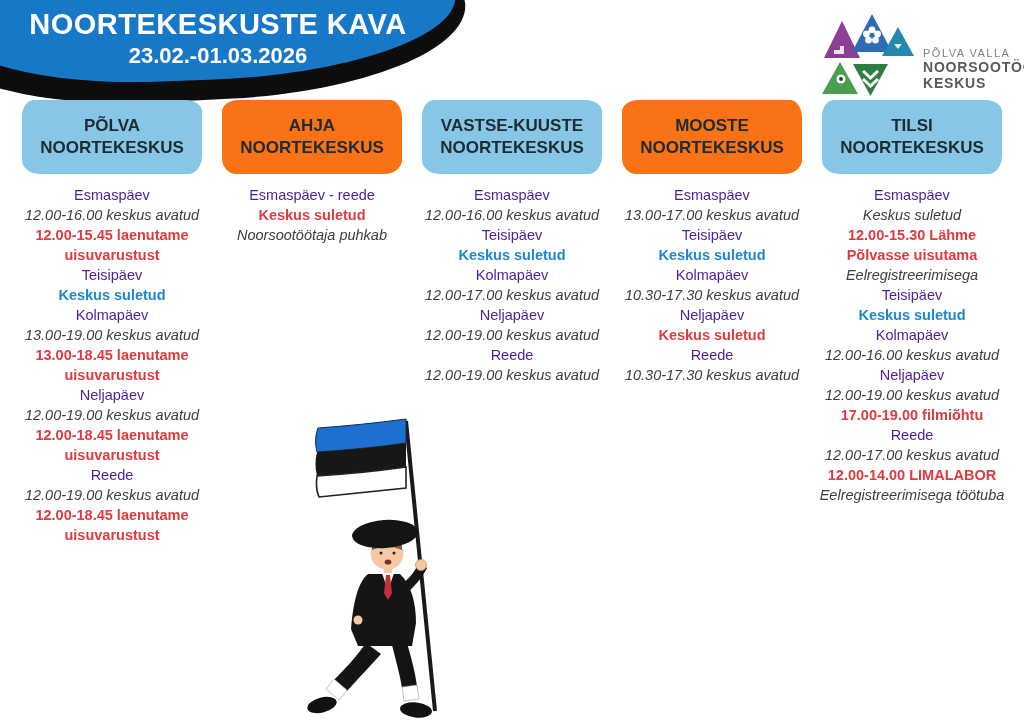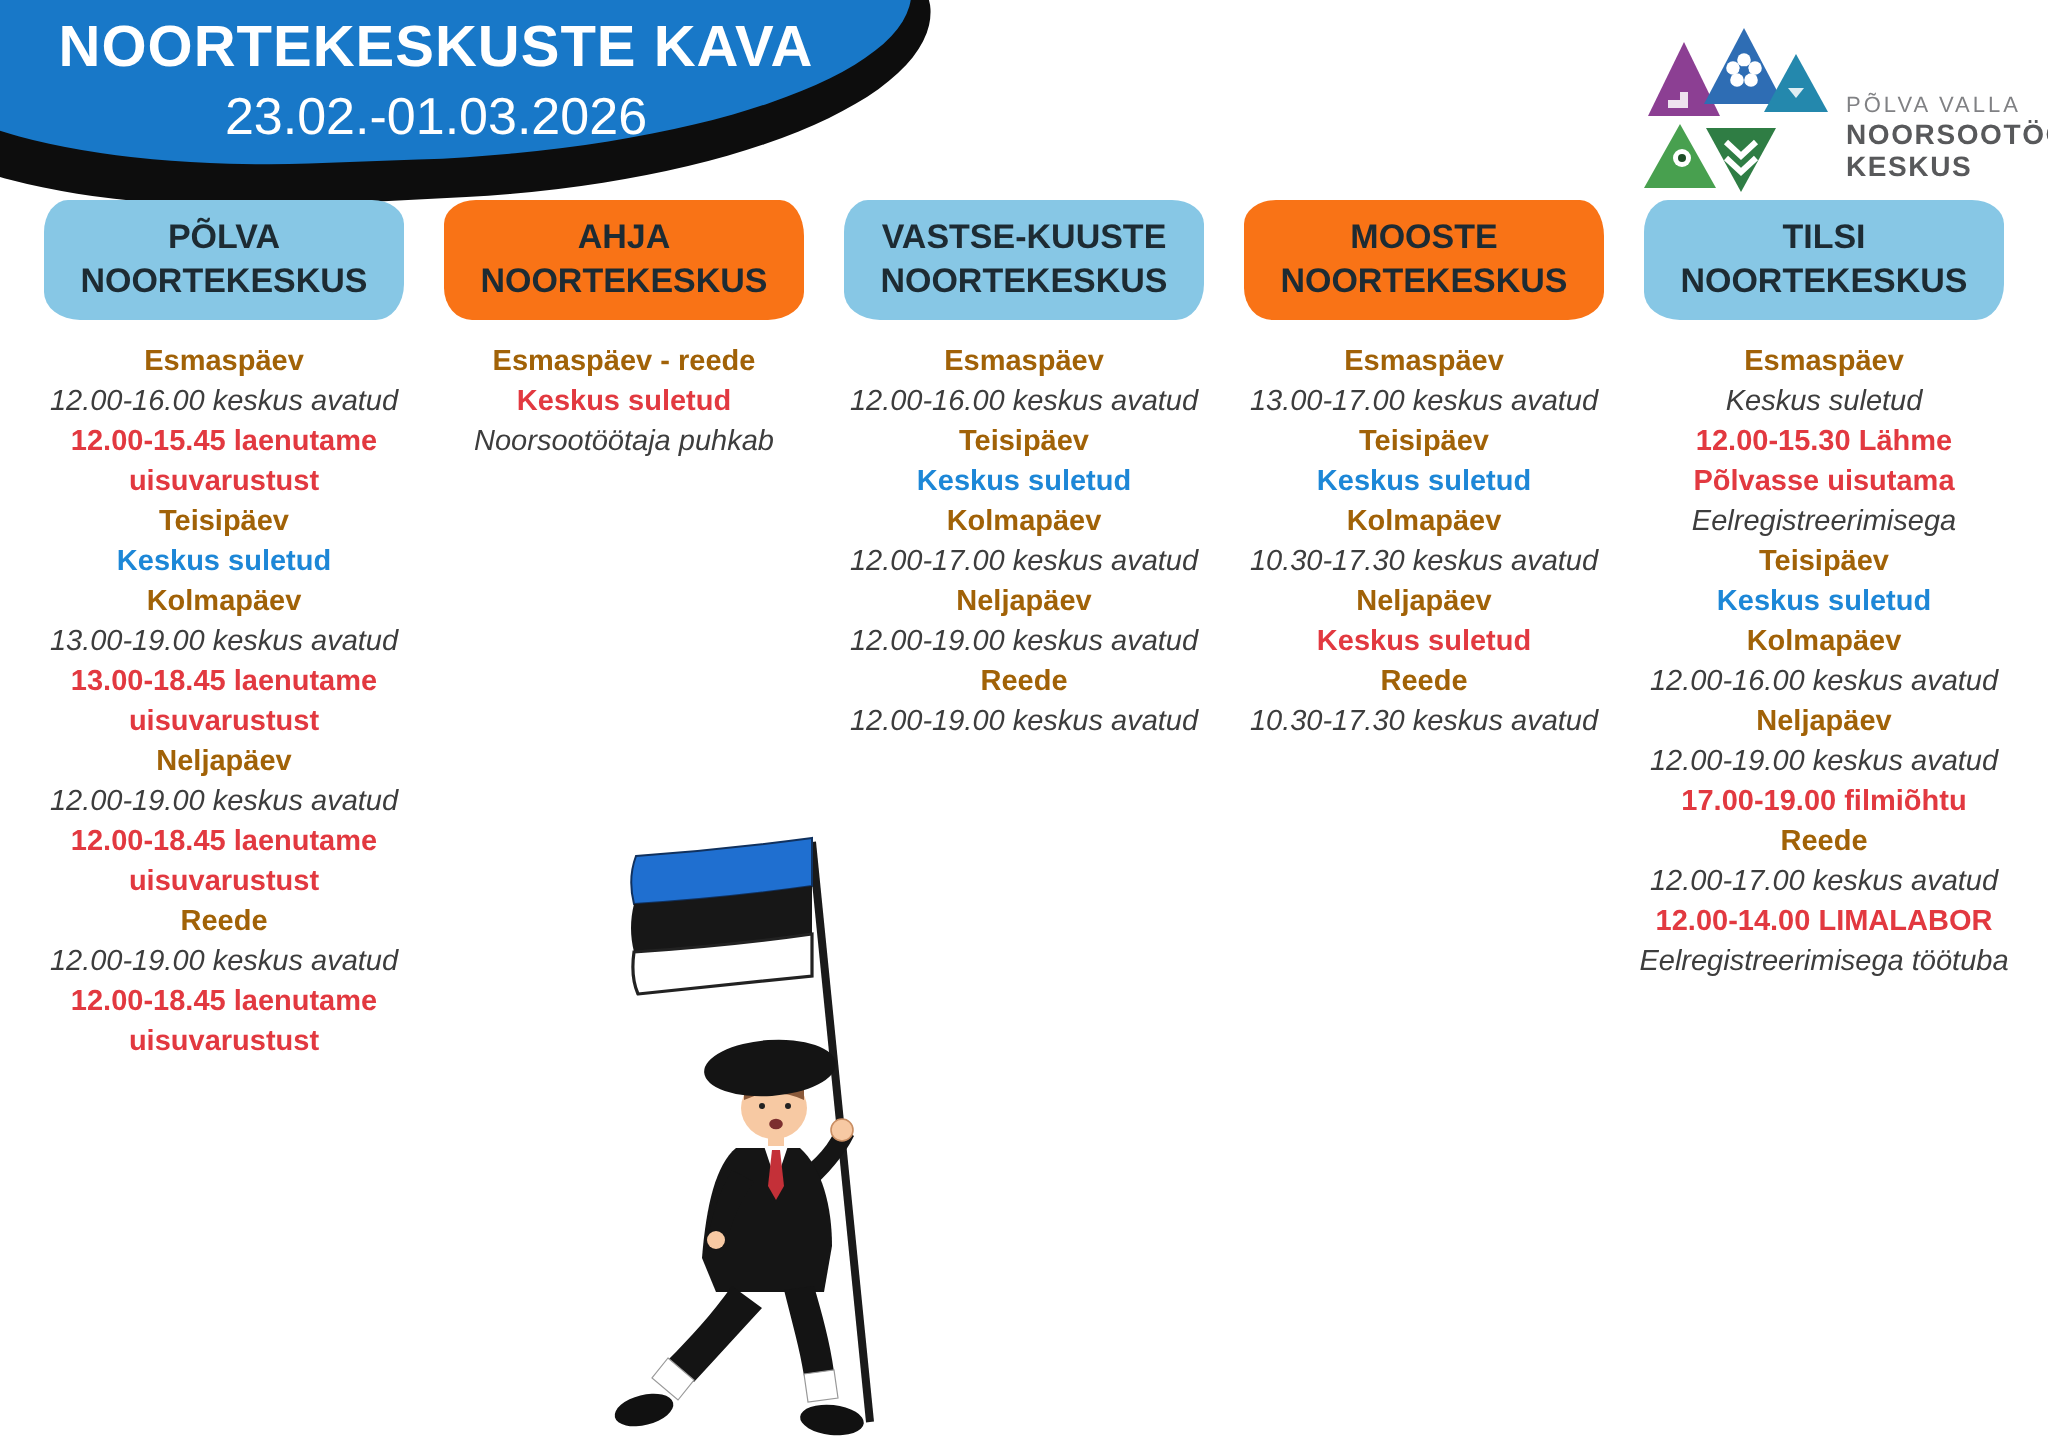--- a/index.html
+++ b/index.html
@@ -21,44 +21,44 @@
     position:absolute; left:-52px; top:-56px; width:508px; height:136px;
     background:#1878c8;
     border-radius:46% 50% 55% 45% / 60% 50% 62% 52%;
     transform:rotate(-2deg);
   }
   .header-text {
     position:absolute; left:12px; top:8px; width:412px; text-align:center;
     color:#ffffff;
   }
   .header-text .title { font-size:29px; font-weight:bold; letter-spacing:0.5px; }
-  .header-text .date  { font-size:26px; font-weight:normal; margin-top:2px; }
+  .header-text .date  { font-size:22px; font-weight:bold; margin-top:2px; }
 
   
   .logo { position:absolute; left:820px; top:6px; display:flex; align-items:center; gap:7px; }
   .logo-text { margin-top:34px; color:#77787a; }
   .logo-text .l1 { font-size:11px; letter-spacing:1.5px; color:#808184; }
   .logo-text .l2, .logo-text .l3 { font-size:14px; font-weight:bold; color:#58595b; letter-spacing:0.8px; }
 
   
   .columns {
     position:absolute; left:17px; top:100px; width:990px;
     display:grid; grid-template-columns:repeat(5,190px); column-gap:10px;
   }
   .col { text-align:center; }
   .col-header {
-    height:60px; margin:0 5px 11px 5px;
+    height:74px; margin:0 5px 11px 5px;
     display:flex; align-items:center; justify-content:center;
     font-size:17px; font-weight:bold; line-height:22px; color:#1d2b33;
     padding:0 6px;
   }
   .col-header.blue  { background:#87c7e5; border-radius:12px 16px 14px 18px / 16px 12px 18px 14px; }
   .col-header.green { background:#f97316; border-radius:16px 12px 18px 14px / 12px 18px 14px 16px; }
   .col-body { font-size:14.5px; line-height:20px; }
-  .line.day    { font-weight:bold; color:#a16207; }
+  .line.day    { font-weight:normal; color:#4c1d95; }
   .line.normal { color:#3d3d3d;font-style:italic; }
   .line.red    { font-weight:bold; color:#e23940; }
   .line.blue   { font-weight:bold; color:#1d87d7; }
 
   
   .boy-illustration { position:absolute; left:288px; top:413px; }
 </style>
 </head>
 <body>
 

